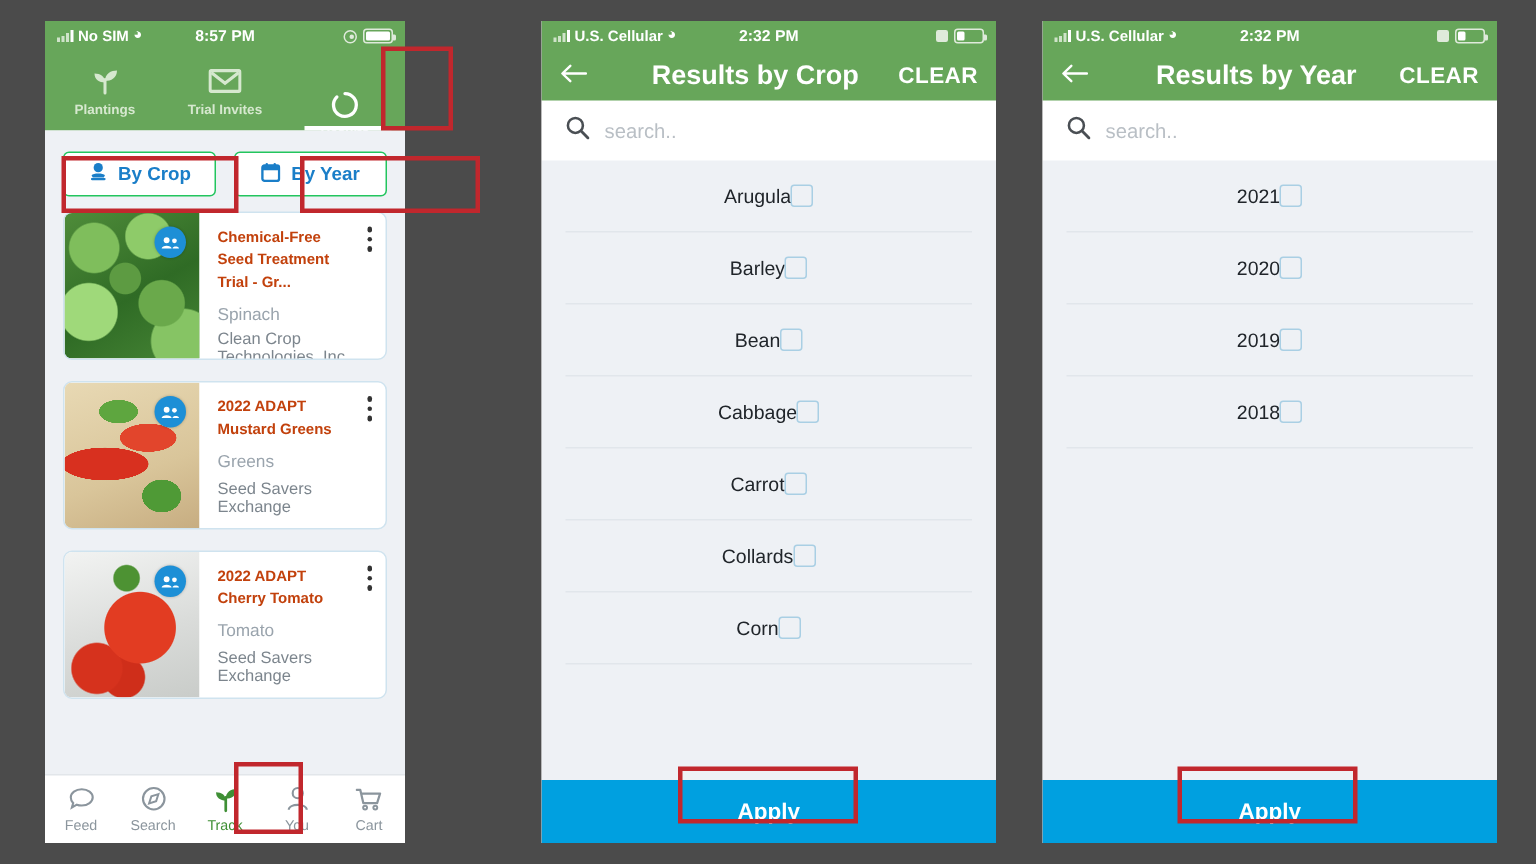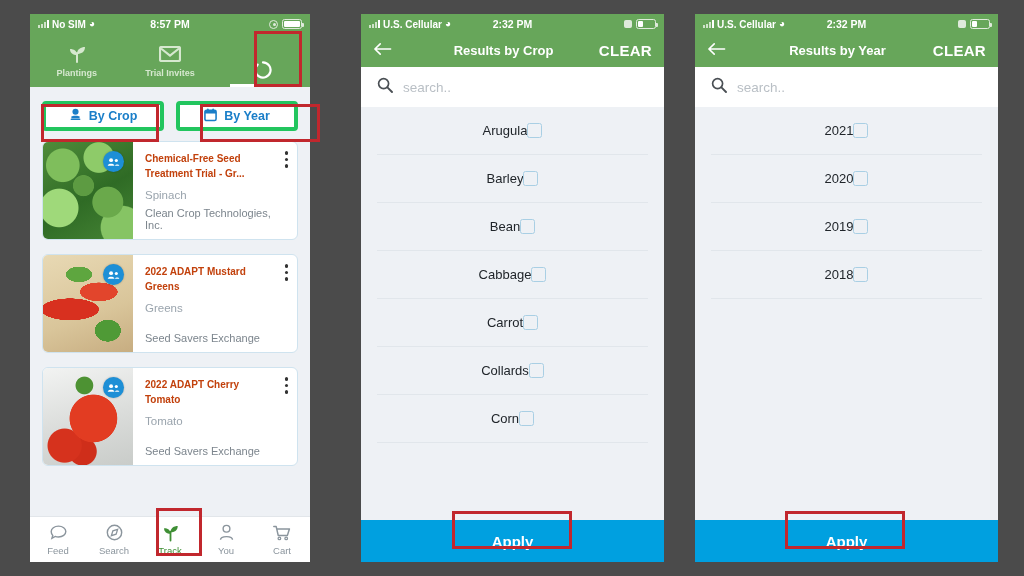--- a/index.html
+++ b/index.html
@@ -9,21 +9,21 @@
     font-family:"Liberation Sans", sans-serif;
   }
   .stage{ position:relative; width:1024px; height:576px; background:#4b4b4b; }
 
   
   .phone{
     position:absolute; top:14px; height:548px; width:300px;
     background:#ffffff; overflow:hidden;
     display:flex; flex-direction:column;
   }
-  #phone1{ left:30px; width:280px; }
+  #phone1{ left:30px; width:240px; }
   #phone2{ left:361px; width:303px; }
   #phone3{ left:695px; width:303px; }
 
   
   .statusbar{
     height:20px; background:#67a65a; color:#fff;
     display:flex; align-items:center; padding:0 8px;
     font-size:10px; font-weight:bold; flex:0 0 auto;
     position:relative;
   }
@@ -54,21 +54,21 @@
         justify-content:center; gap:3px; color:#d6e8cf; font-size:9px; font-weight:bold;}
   .tab.active{ color:#ffffff;margin-top:32px; }
   .tab .ic{ height:22px; display:flex; align-items:center; justify-content:center;}
   .tab-underline{ position:absolute; bottom:0; height:3px; background:#fff;
                   width:58px; left:calc(66.66% + 13px); }
 
   
   .body1{ flex:1 1 auto; background:#eef1f5; overflow:hidden; position:relative;}
   .filterrow{ display:flex; gap:12px; padding:14px 12px 10px 12px;}
   .fbtn{
-    flex:1; height:30px; background:#fff; border:4px solid #22c55e; border-radius:4px;
+    flex:1; height:30px; background:#fff; border:1px solid #22c55e; border-radius:4px;
     display:flex; align-items:center; justify-content:center; gap:7px;
     color:#1a7ec8; font-size:12.5px; font-weight:bold;
   }
   
   .cards{ padding:0 12px; display:flex; flex-direction:column; gap:14px;}
   .card{
     background:#fff; border:1px solid #cfe3ef; border-radius:6px; overflow:hidden;
     display:flex; height:99px;
   }
   .card .thumb{ width:90px; flex:0 0 90px; position:relative; overflow:hidden;}
@@ -125,21 +125,21 @@
   .nav.active{ color:#3f8f35; }
   .nav .ic{ height:18px; display:flex; align-items:center; justify-content:center;}
 
   
   .navbar{
     flex:0 0 auto; height:33px; background:#67a65a; color:#fff;
     display:flex; align-items:center; padding:0 12px; position:relative;
   }
   .navbar .back{ font-size:17px; line-height:1; width:22px; }
   .navbar .ttl{ position:absolute; left:0; right:18px; text-align:center;
-                font-size:13px; font-weight:bold; pointer-events:none;}
+                font-size:18px; font-weight:bold; pointer-events:none;}
   .navbar .clear{ margin-left:auto; font-size:15px; font-weight:bold; letter-spacing:.3px; z-index:2;}
 
   .searchbar{
     flex:0 0 auto; height:40px; background:#fff; display:flex; align-items:center;
     gap:10px; padding:0 16px;
   }
   .searchbar .txt{ color:#b9bfc5; font-size:13.5px;}
   .listwrap{ flex:1 1 auto; background:#eef1f5; overflow:hidden; padding:0 16px;}
   .lrow{
     height:48px; display:flex; align-items:center; justify-content:center;

